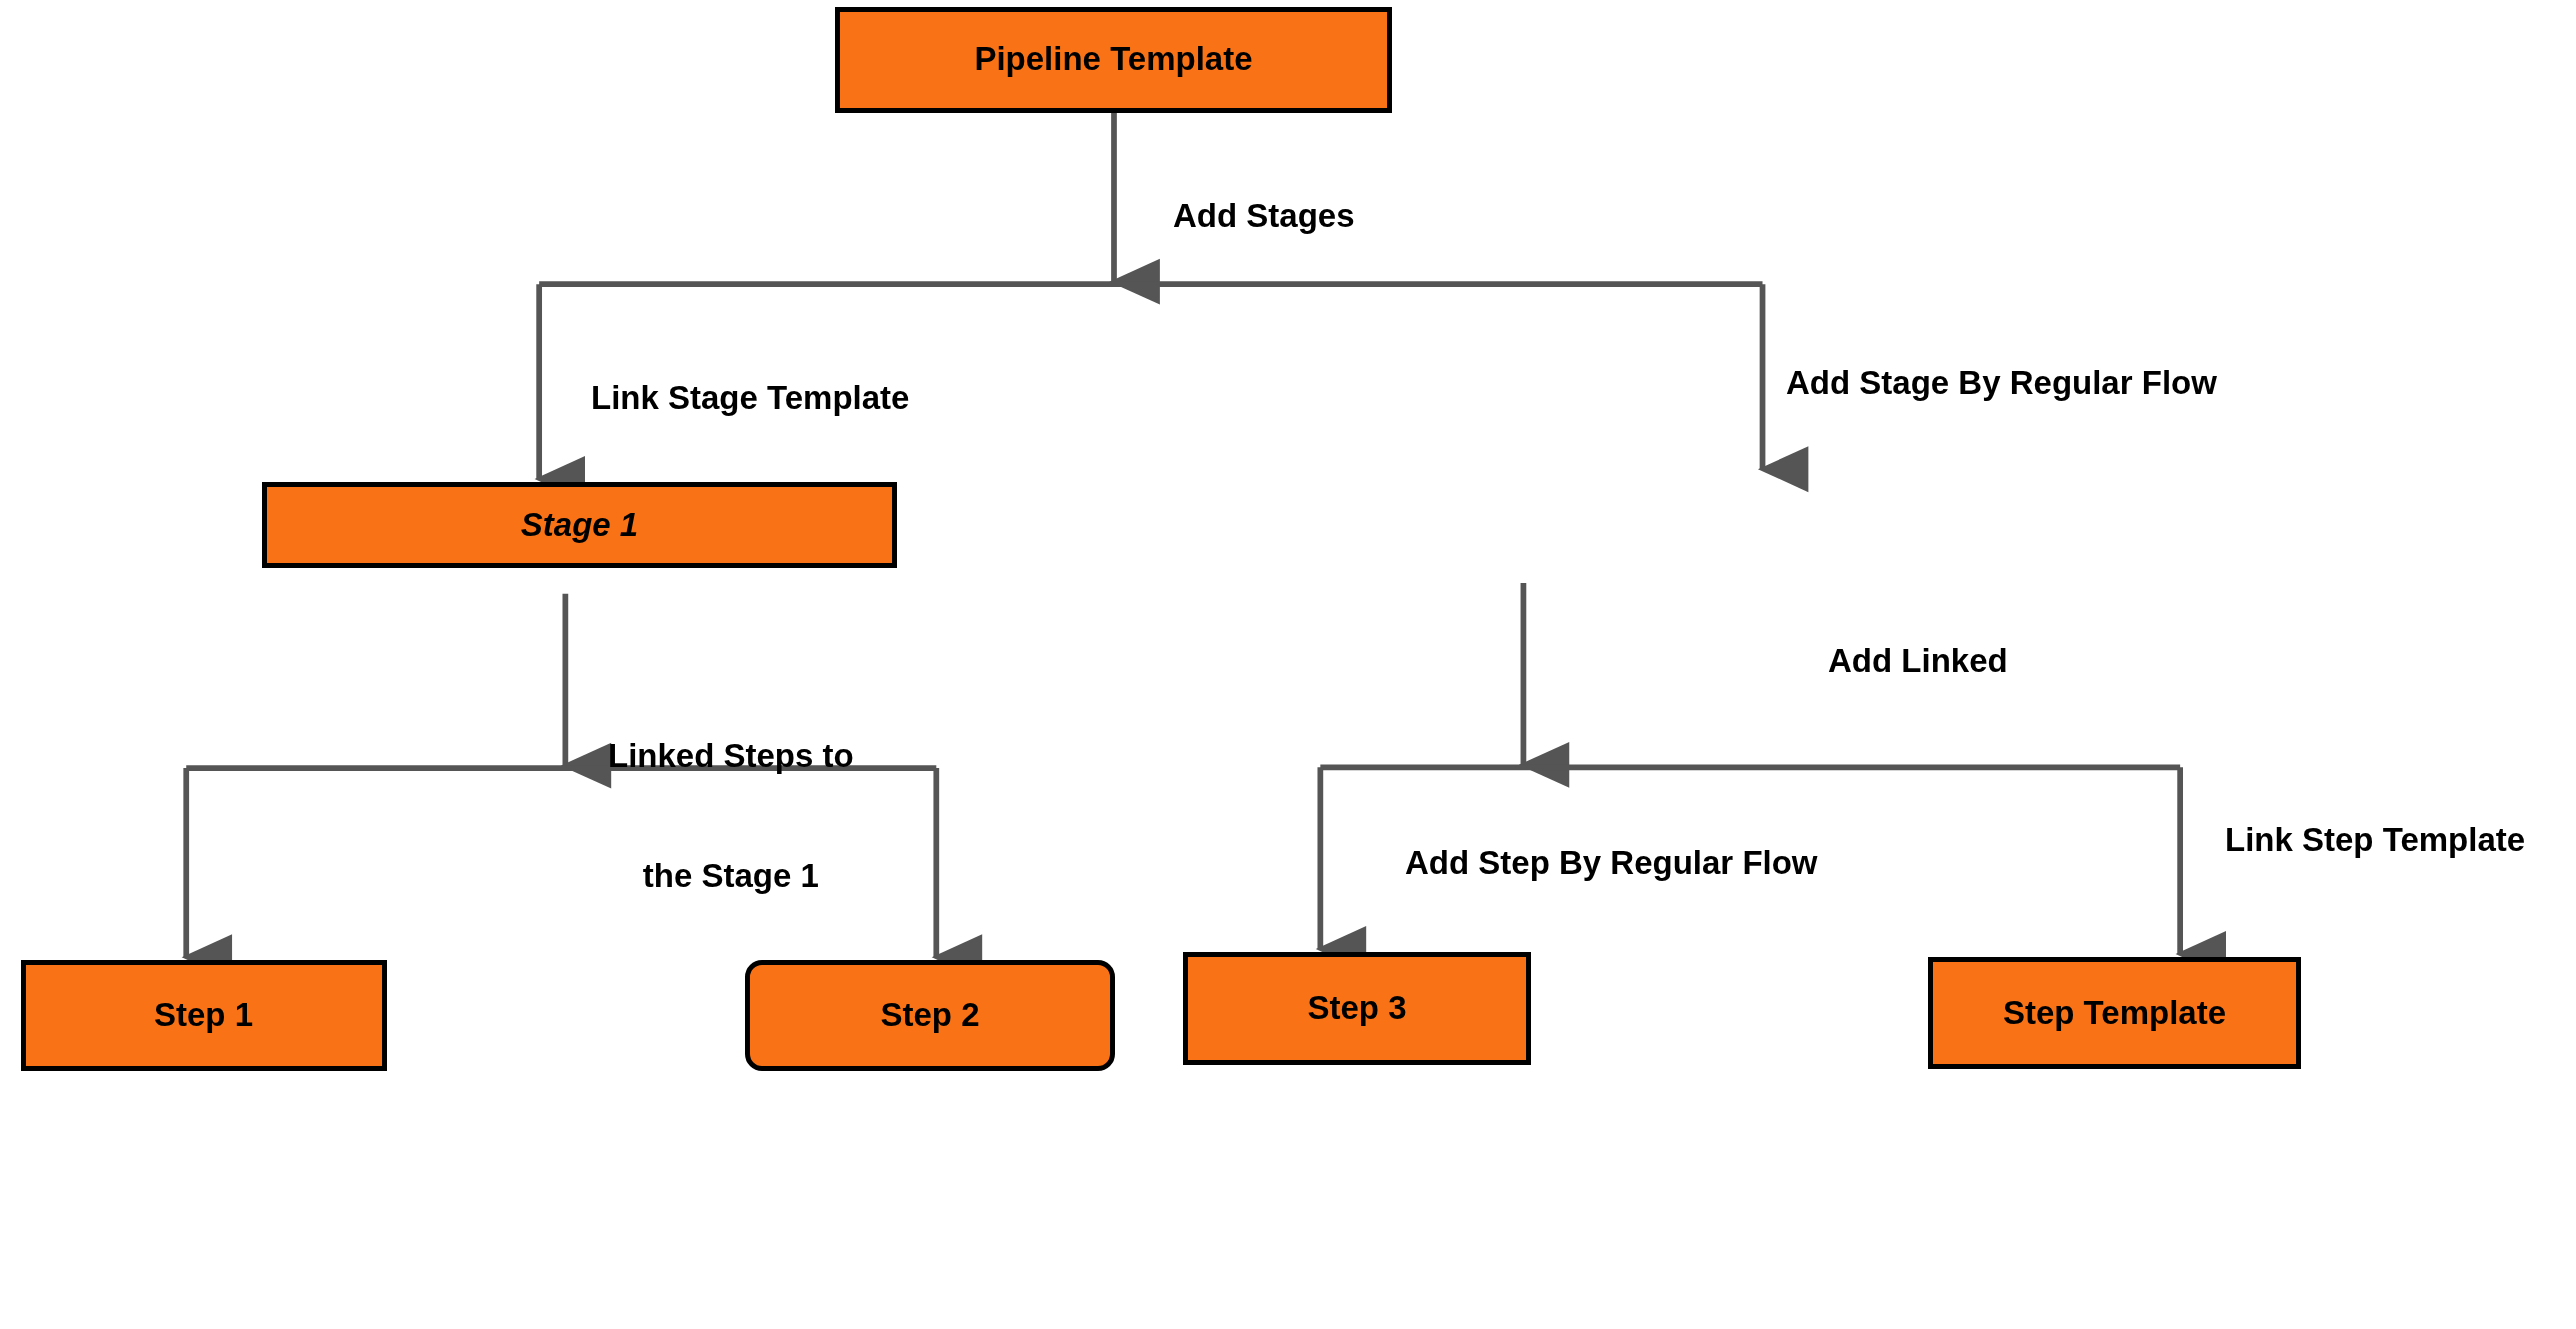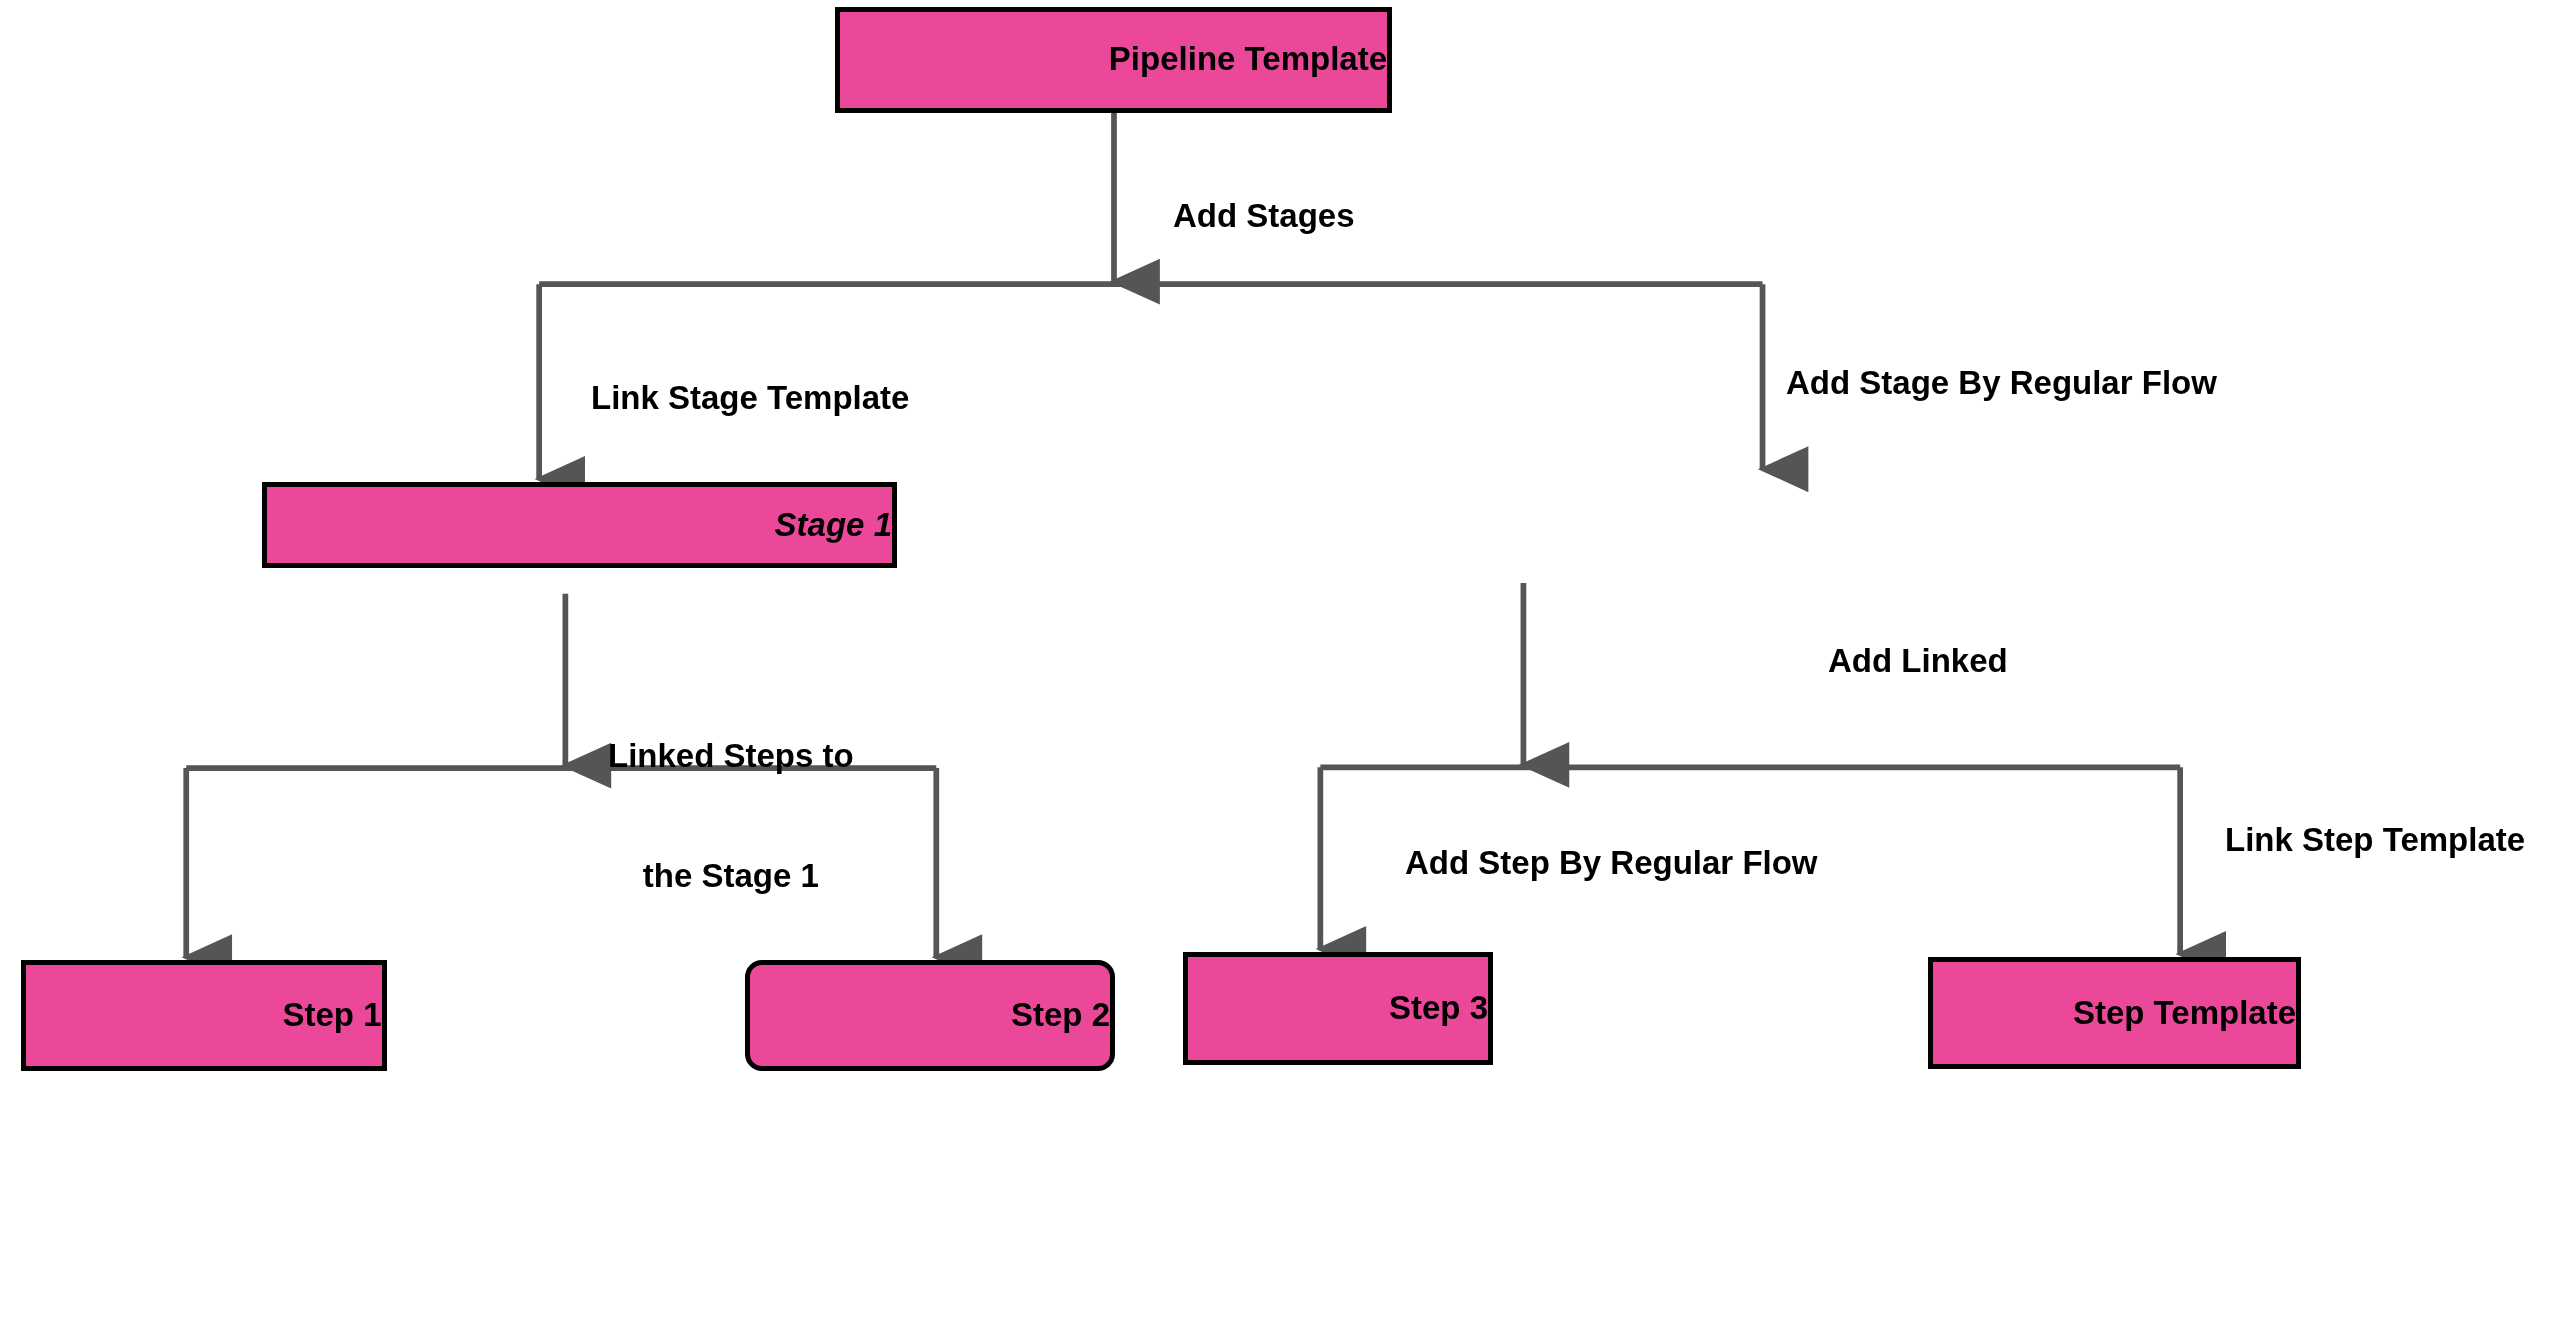--- a/index.html
+++ b/index.html
@@ -21,25 +21,25 @@
   #edges {
     position: absolute;
     left: 0;
     top: 0;
     width: 2576px;
     height: 1329px;
   }
   .node {
     position: absolute;
     box-sizing: border-box;
-    background: #ec4899;
+    background: #f97316;
     border: 5.7px solid #000000;
     display: flex;
     align-items: center;
-    justify-content: flex-end;
+    justify-content: center;
     z-index: 5;
   }
   .node-label {
     font-family: "Liberation Sans", sans-serif;
     font-weight: bold;
     font-size: 33px;
     color: #000000;
     line-height: 1.1;
     text-align: center;
     white-space: nowrap;
@@ -102,21 +102,21 @@
 
 
   <div class="node" style="left:20.5px; top:960px; width:366px; height:111px;">
     <span class="node-label">Step 1</span>
   </div>
 
   <div class="node" style="left:745px; top:960px; width:370px; height:111px;border-radius:17px;">
     <span class="node-label">Step 2</span>
   </div>
 
-  <div class="node" style="left:1183px; top:952px; width:310px; height:113px;">
+  <div class="node" style="left:1183px; top:952px; width:348px; height:113px;">
     <span class="node-label">Step 3</span>
   </div>
 
   <div class="node" style="left:1928px; top:957px; width:373px; height:112px;">
     <span class="node-label">Step Template</span>
   </div>
 
   <div class="edge-label" style="left:1173px; top:196px;">Add Stages</div>
 
   <div class="edge-label" style="left:591px; top:378px;">Link Stage Template</div>

